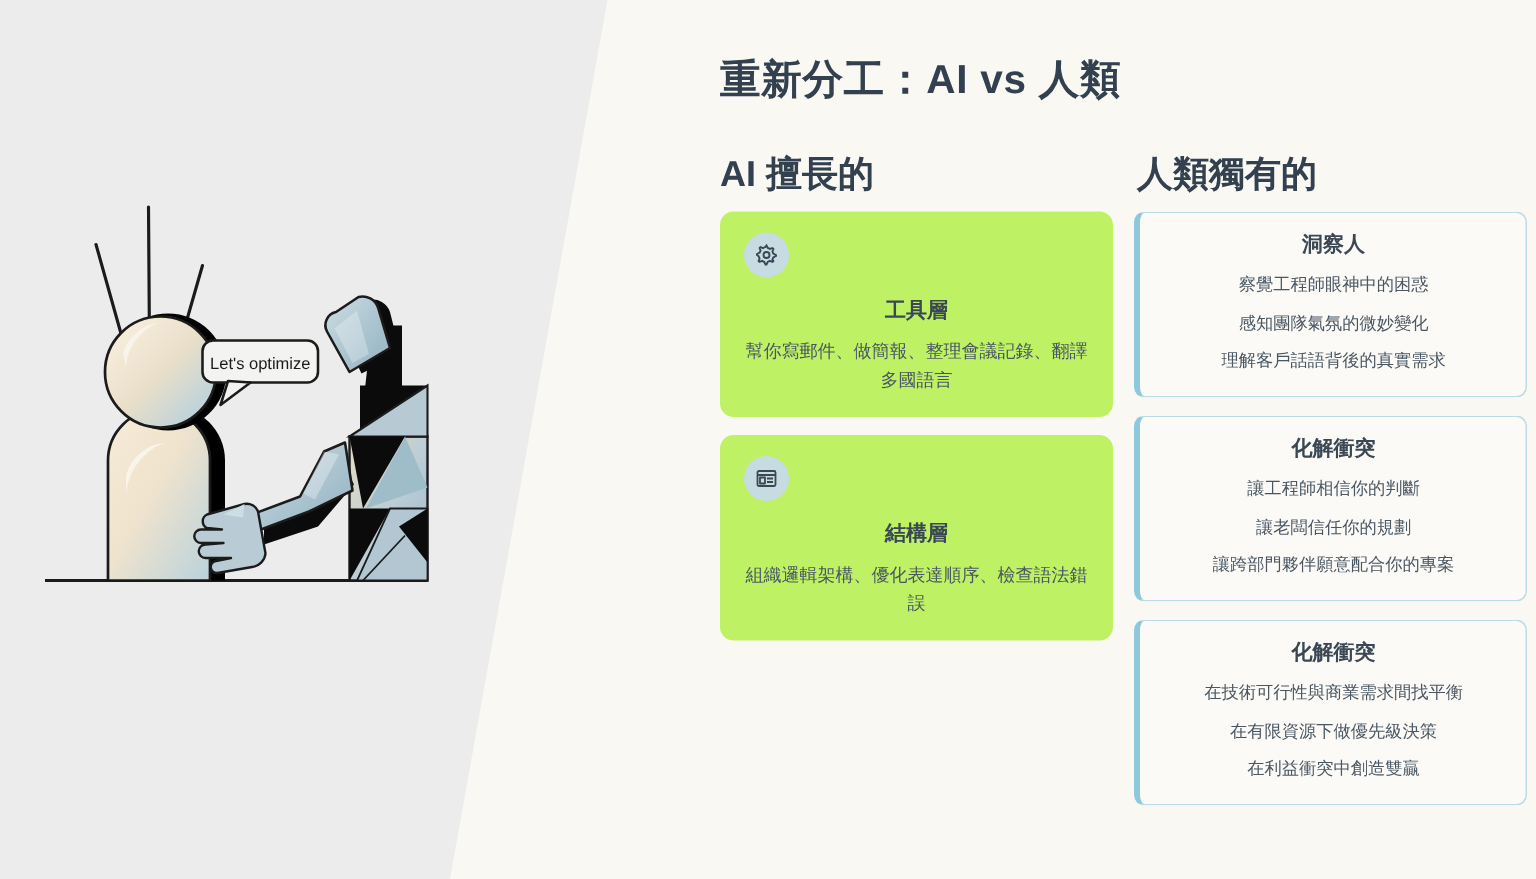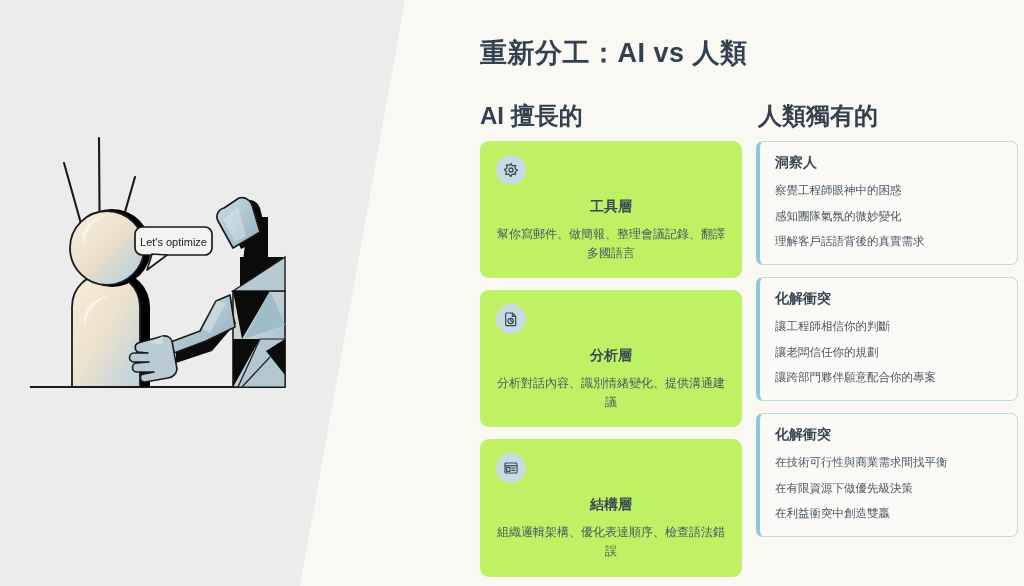--- a/index.html
+++ b/index.html
@@ -49,20 +49,21 @@
   }
   .ai-icon svg{display:block;}
   .ai-title{font-size:14px;font-weight:bold;color:#3b4854;margin-bottom:9px;}
   .ai-desc{font-size:12px;color:#4a5763;line-height:1.55;}
 
   
   .hu-card{
     background:#fbfaf6;border:1px solid #bcdbe6;border-left:4px solid #8ec8dd;
     border-radius:7px;padding:12px 14px 12px 15px;margin-bottom:12px;
     box-sizing:border-box;
+    text-align:center;
   }
   .hu-title{font-size:14px;font-weight:bold;color:#3b4854;margin-bottom:10px;}
   .hu-item{font-size:11.5px;color:#4a5763;line-height:1.45;margin-bottom:9px;}
   .hu-item:last-child{margin-bottom:2px;}
 </style>
 </head>
 <body>
 
 <div class="slide">
 
@@ -155,32 +156,20 @@
         <div class="ai-icon">
           <svg width="16" height="16" viewBox="0 0 24 24" fill="none" stroke="#3b4854" stroke-width="1.9">
             <circle cx="12" cy="12" r="3"></circle>
             <path d="M12 2.5 L13.3 5 a7.5 7.5 0 0 1 2.1 .9 L18 5.1 L18.9 6 L17.9 8.6 a7.5 7.5 0 0 1 .9 2.1 L21.5 12 L21.5 13 L18.8 14.3 a7.5 7.5 0 0 1 -.9 2.1 L18.9 18 L18 18.9 L15.4 17.9 a7.5 7.5 0 0 1 -2.1 .9 L12 21.5 L11 21.5 L9.7 18.8 a7.5 7.5 0 0 1 -2.1 -.9 L5 18.9 L4.1 18 L5.1 15.4 a7.5 7.5 0 0 1 -.9 -2.1 L2.5 12 L2.5 11 L5.2 9.7 a7.5 7.5 0 0 1 .9 -2.1 L5.1 5 L6 4.1 L8.6 5.1 a7.5 7.5 0 0 1 2.1 -.9 Z"></path>
           </svg>
         </div>
         <div class="ai-title">工具層</div>
         <div class="ai-desc">幫你寫郵件、做簡報、整理會議記錄、翻譯多國語言</div>
       </div>
 
-      <div class="ai-card">
-        <div class="ai-icon">
-          <svg width="16" height="16" viewBox="0 0 24 24" fill="none" stroke="#3b4854" stroke-width="1.8" stroke-linejoin="round">
-            <path d="M5 3 h9 l5 5 v13 a1 1 0 0 1 -1 1 H5 a1 1 0 0 1 -1 -1 V4 a1 1 0 0 1 1 -1 Z"></path>
-            <path d="M14 3 v5 h5"></path>
-            <circle cx="11.5" cy="15" r="4"></circle>
-            <path d="M11.5 15 L11.5 11 M11.5 15 L15 16.5"></path>
-          </svg>
-        </div>
-        <div class="ai-title">分析層</div>
-        <div class="ai-desc">分析對話內容、識別情緒變化、提供溝通建議</div>
-      </div>
 
       <div class="ai-card">
         <div class="ai-icon">
           <svg width="16" height="16" viewBox="0 0 24 24" fill="none" stroke="#3b4854" stroke-width="1.8" stroke-linejoin="round">
             <rect x="3" y="4.5" width="18" height="15" rx="1.5"></rect>
             <path d="M3 8.5 h18"></path>
             <rect x="5.5" y="11" width="5" height="6"></rect>
             <path d="M12.5 12 h6 M12.5 15.5 h6"></path>
           </svg>
         </div>

